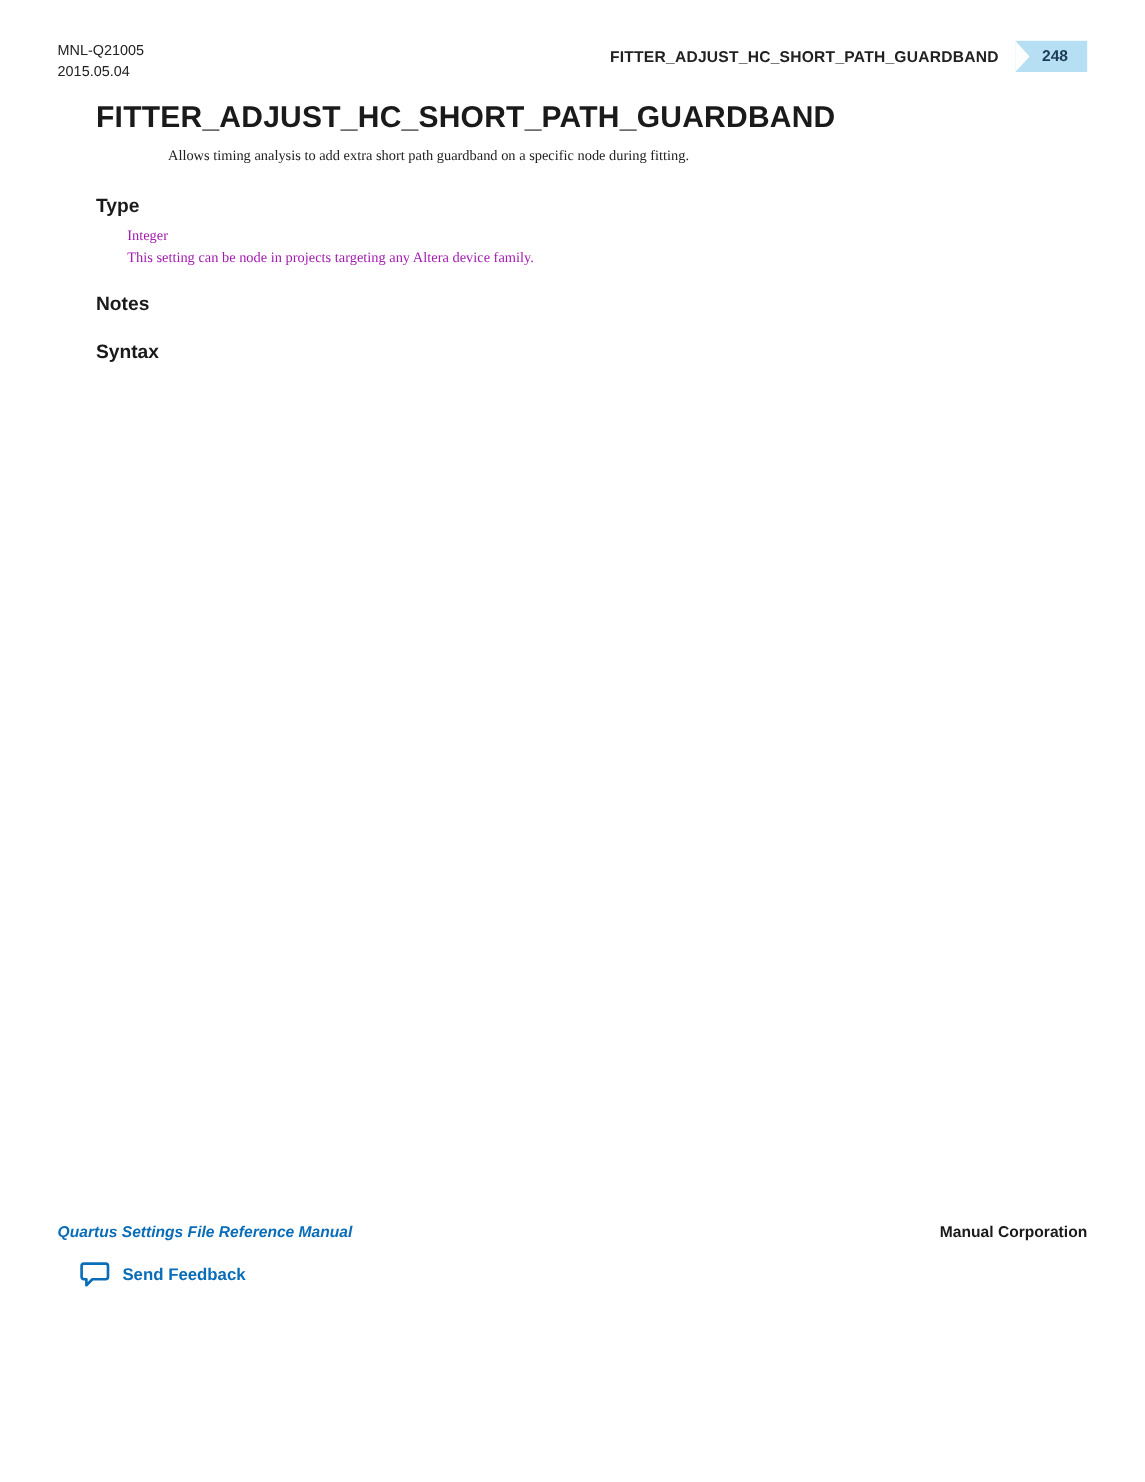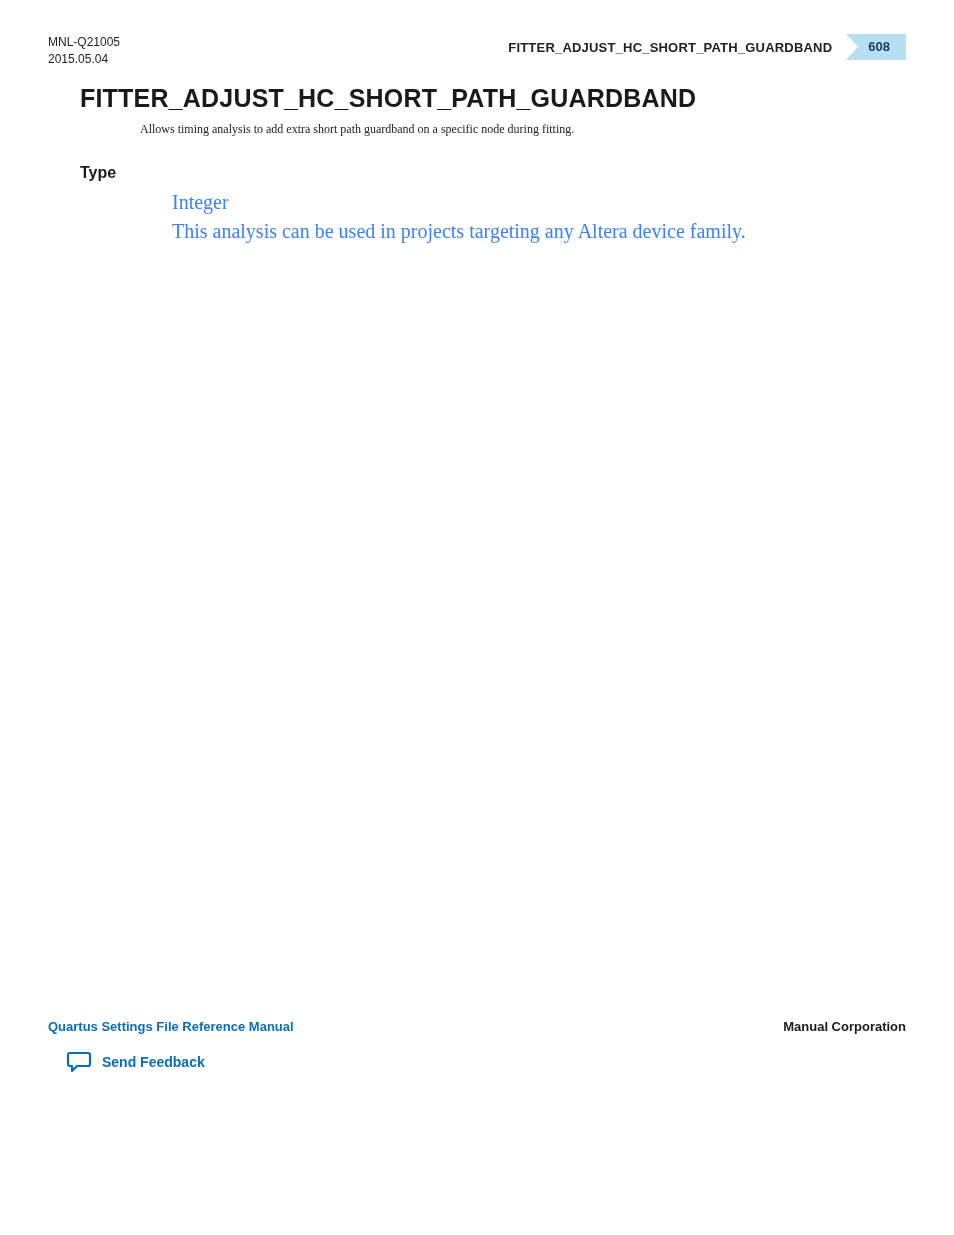--- a/index.html
+++ b/index.html
@@ -20,61 +20,63 @@
     border-bottom: 13px solid transparent;
     border-left: 12px solid #fff;
   }
   .badge-core { background:#b6dff3; color:#1a3a57; font-weight:700; font-size:13px; padding: 5px 16px 5px 22px; display:inline-block; line-height:16px; }
 
   
   .content { position: absolute; top: 84px; left: 80px; right: 80px; }
   .h1 { font-size: 25px; font-weight: 700; color: #1a1a1a; margin-bottom: 8px; letter-spacing: 0.2px; }
   .intro { font-family: Georgia, "Times New Roman", serif; font-size: 12px; margin-left: 60px; margin-bottom: 26px; line-height: 1.45; color: #222; }
   .section-h { font-size: 16px; font-weight: 700; margin-top: 22px; margin-bottom: 6px; color: #1a1a1a; }
-  .section-body { font-family: Georgia, "Times New Roman", serif; font-size: 20px; margin-left: 92px; line-height: 1.45; color: #3b82f6; }
+  .section-body { font-family: Georgia, "Times New Roman", serif; font-size: 12px; margin-left: 26px; line-height: 1.45; color: #a21caf; }
 
   
   .footer { position: absolute; bottom: 56px; left: 48px; right: 48px; display: flex; justify-content: space-between; align-items: center; font-size: 13px; }
-  .footer-left { color: #0a6db8; font-weight: 700; }
+  .footer-left { color: #0a6db8; font-weight: 700; font-style: italic; }
   .footer-right { color: #1a1a1a; font-weight: 700; }
 
   .feedback { position: absolute; bottom: 16px; left: 66px; display: flex; align-items: center; gap: 10px; text-align: center; }
   .feedback-text { color: #0a6db8; font-weight: 700; font-size: 14px; }
   .speech-icon { width: 26px; height: 24px; }
   .speech-icon path { fill: none; stroke: #0a6db8; stroke-width: 2.2; stroke-linejoin: round; stroke-linecap: round; }
 </style>
 </head>
 <body>
 
 <div class="page">
 
   <div class="header">
     <div class="hdr-left">
       <div>MNL-Q21005</div>
       <div>2015.05.04</div>
     </div>
     <div class="hdr-right">
       <span class="hdr-title">FITTER_ADJUST_HC_SHORT_PATH_GUARDBAND</span>
       <span class="badge-wrap">
-        <span class="badge-core">608</span>
+        <span class="badge-core">248</span>
         <span class="notch"></span>
       </span>
     </div>
   </div>
 
   <div class="content">
     <h1 class="h1">FITTER_ADJUST_HC_SHORT_PATH_GUARDBAND</h1>
     <p class="intro">Allows timing analysis to add extra short path guardband on a specific node during fitting.</p>
 
     <div class="section-h">Type</div>
     <div class="section-body">Integer</div>
 
-    <div class="section-body">This analysis can be used in projects targeting any Altera device family.</div>
+    <div class="section-body">This setting can be node in projects targeting any Altera device family.</div>
 
+    <div class="section-h">Notes</div>
 
+    <div class="section-h">Syntax</div>
     <div class="section-body"></div>
   </div>
 
   <div class="footer">
     <a class="footer-left">Quartus Settings File Reference Manual</a>
     <span class="footer-right">Manual Corporation</span>
   </div>
 
   <a class="feedback">
     <svg class="speech-icon" viewBox="0 0 26 24">

